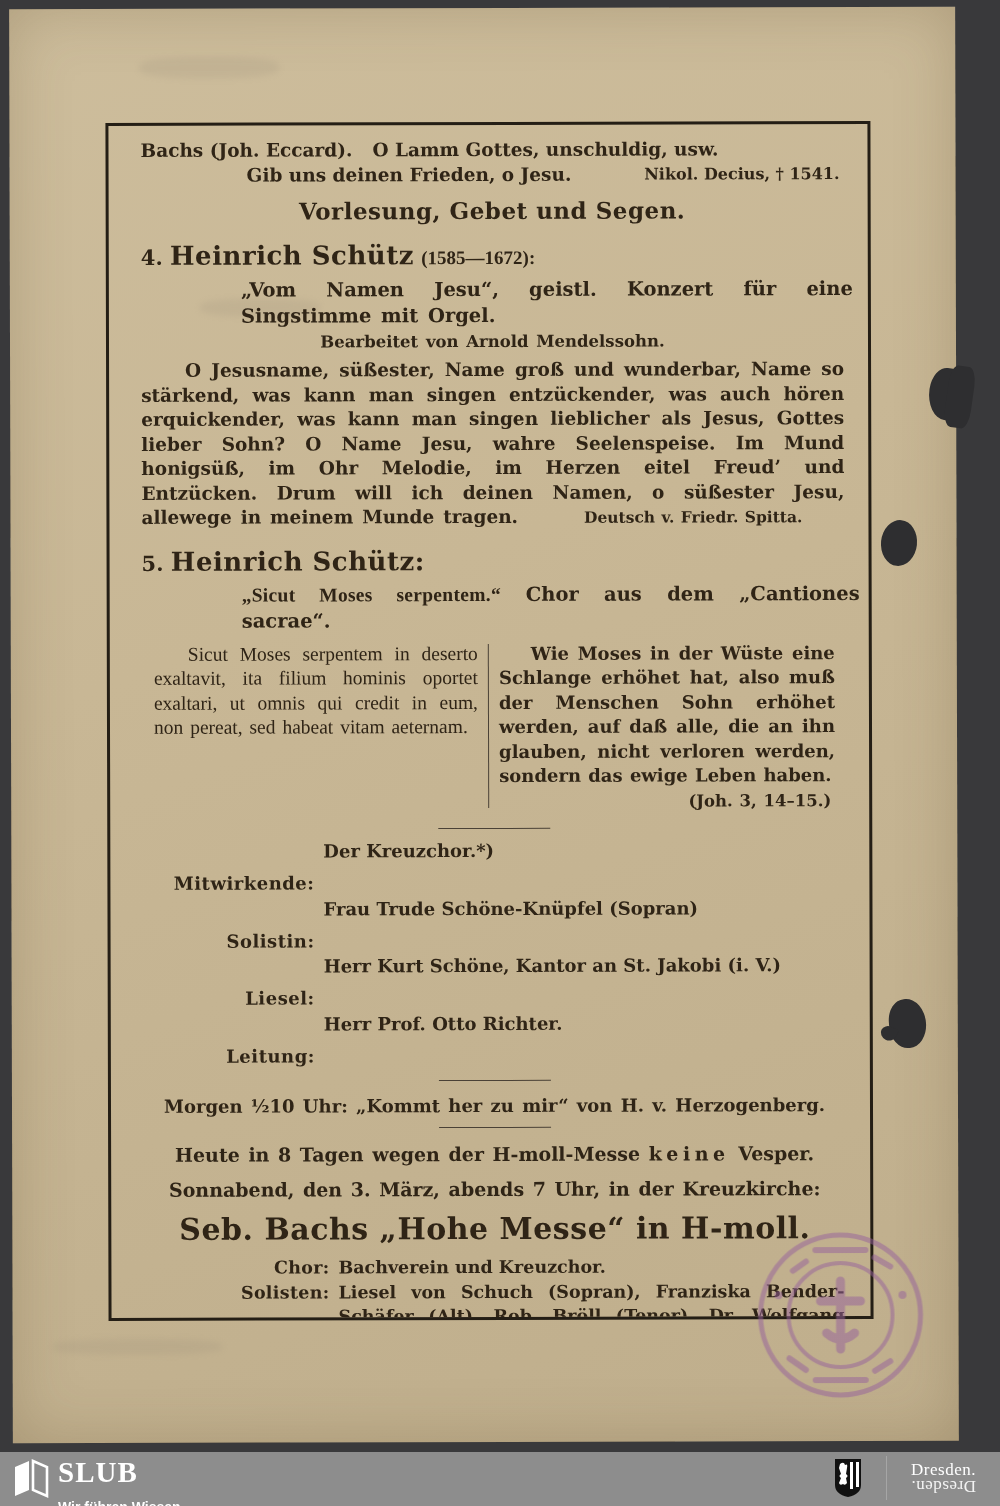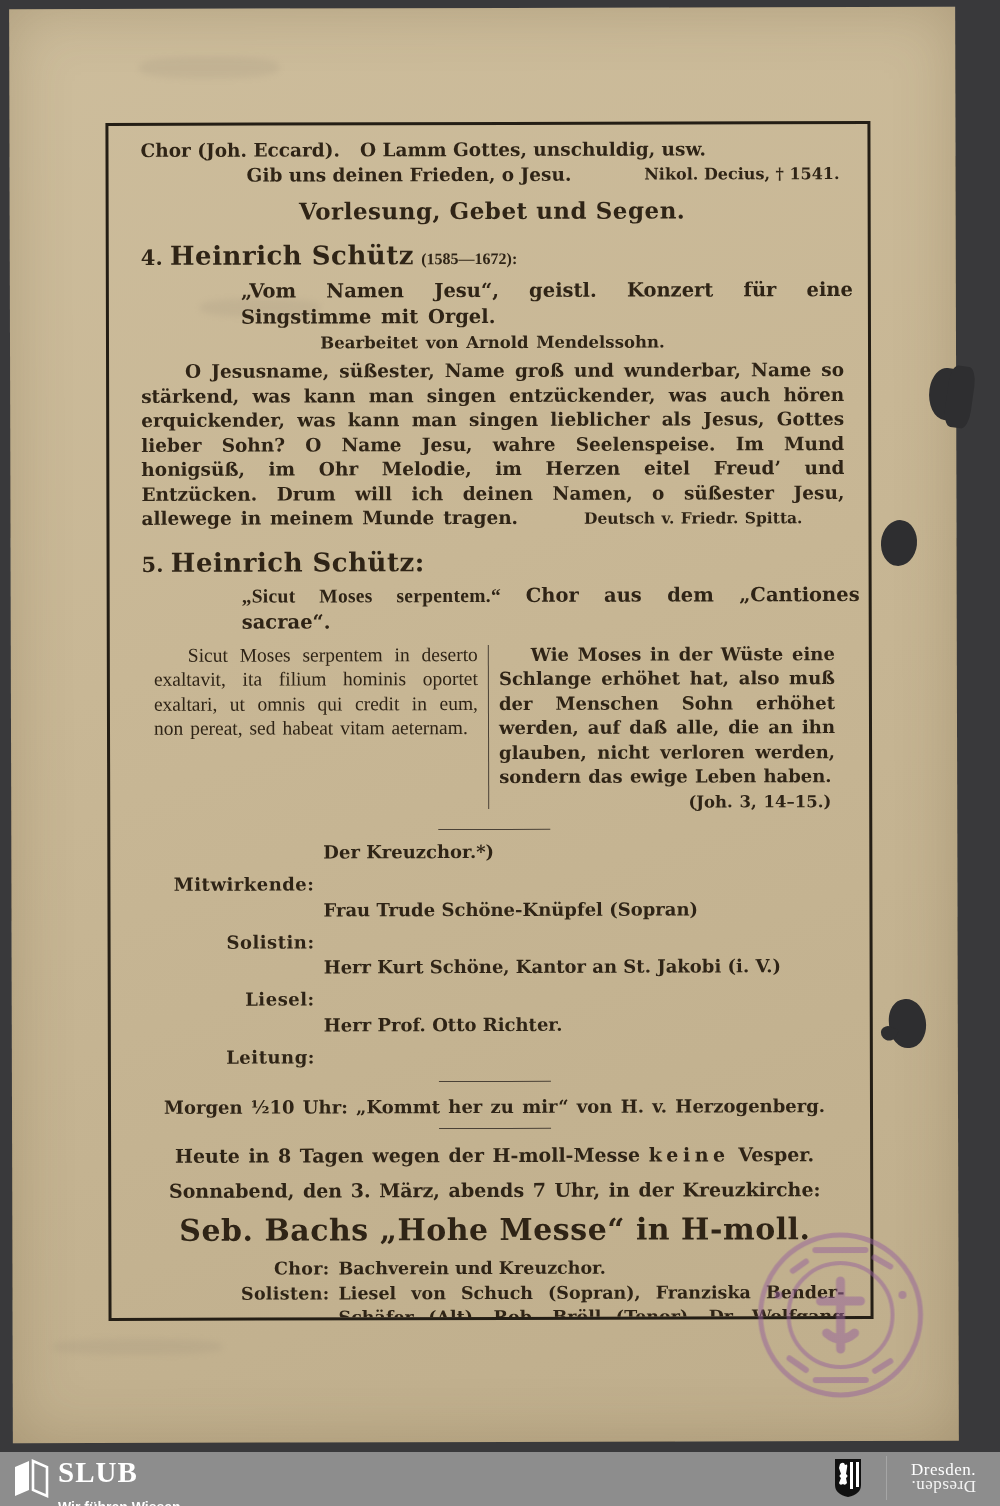--- a/index.html
+++ b/index.html
@@ -23,21 +23,21 @@
     padding:12px 24px 0 32px;overflow:hidden;color:#2f2416;
   }
   .frak{font-family:"DejaVu Serif",serif;font-weight:700;}
   .opening-line1{display:flex;gap:20px;font-size:18.5px;line-height:25px;}
   .opening-line2{padding-left:106px;padding-right:4px;font-size:18.5px;line-height:25px;display:flex;justify-content:space-between;}
   .attrib{font-size:16px;}
   .section-heading{margin-top:9px;text-align:center;font-size:23px;line-height:30px;letter-spacing:.5px;}
 
   .item-head{margin-top:13px;font-size:21px;line-height:32px;}
   .item-head .composer{font-size:26px;letter-spacing:.5px;}
-  .item-head .dates{font-size:16px;font-weight:700;font-family:"Liberation Serif",serif;}
+  .item-head .dates{font-size:19px;font-weight:700;font-family:"Liberation Serif",serif;}
 
   .work-title{margin:3px 0 0 100px;width:612px;font-size:19.5px;line-height:26px;text-align:justify;word-spacing:3px;}
   .arranger{margin-top:2px;text-align:center;font-size:16.5px;line-height:21px;word-spacing:2px;}
   .body-par{margin-top:6px;font-size:18.5px;line-height:24.5px;text-align:justify;text-indent:44px;word-spacing:2.5px;}
   .credit{font-size:15.5px;word-spacing:1px;}
   .credit-gap{display:inline-block;width:48px;}
 
   .work-title5{margin:3px 0 0 100px;width:618px;font-size:19.5px;line-height:26px;text-align:justify;word-spacing:3px;}
   .latin-bold{font-family:"Liberation Serif",serif;font-weight:700;letter-spacing:.3px;}
 
@@ -91,21 +91,21 @@
 <body>
 
 <div class="paper">
   <div class="smudge" style="left:130px;top:48px;width:140px;height:22px;"></div>
   <div class="smudge" style="left:190px;top:290px;width:120px;height:18px;"></div>
   <div class="smudge" style="left:40px;top:1330px;width:170px;height:16px;"></div>
 
   <div class="frame">
 
     <div class="opening-line1 frak">
-      <span>Chor (Joh. Eccard).</span>
+      <span>Bachs (Joh. Eccard).</span>
       <span>O Lamm Gottes, unschuldig, usw.</span>
     </div>
     <div class="opening-line2 frak">
       <span>Gib uns deinen Frieden, o Jesu.</span>
       <span class="attrib">Nikol. Decius, † 1541.</span>
     </div>
 
     <div class="section-heading frak">Vorlesung, Gebet und Segen.</div>
 
     <div class="item-head frak">

